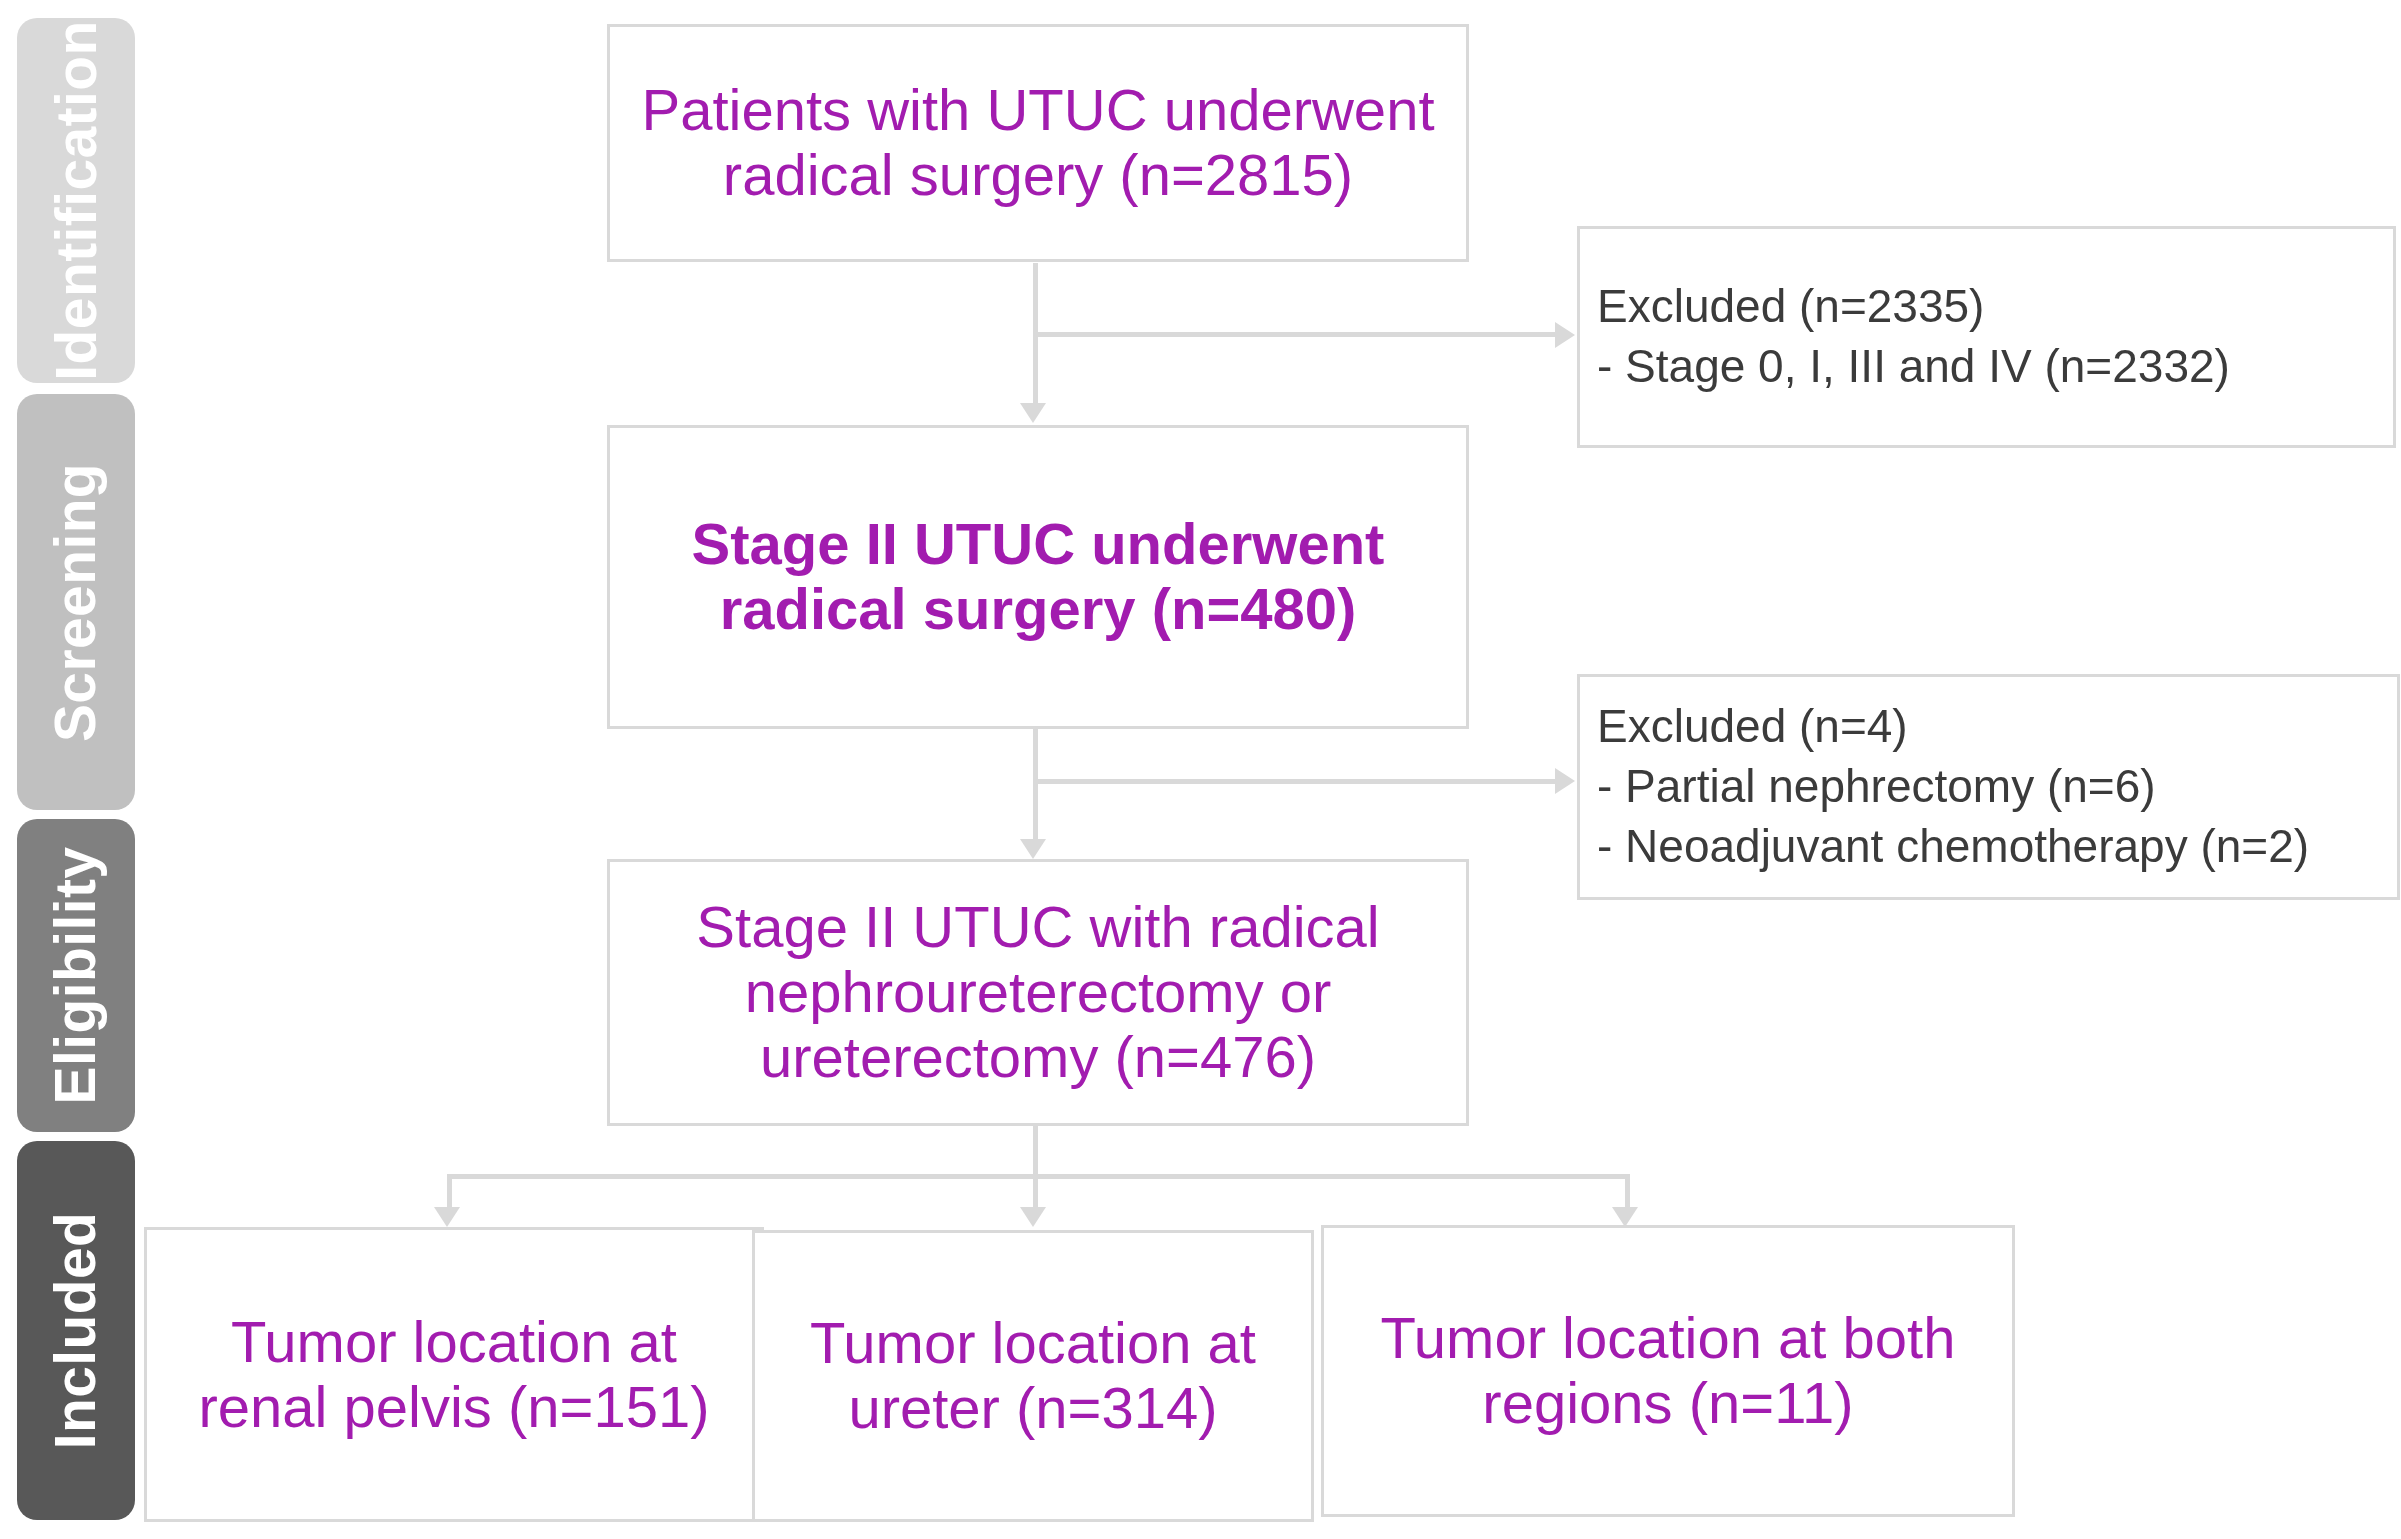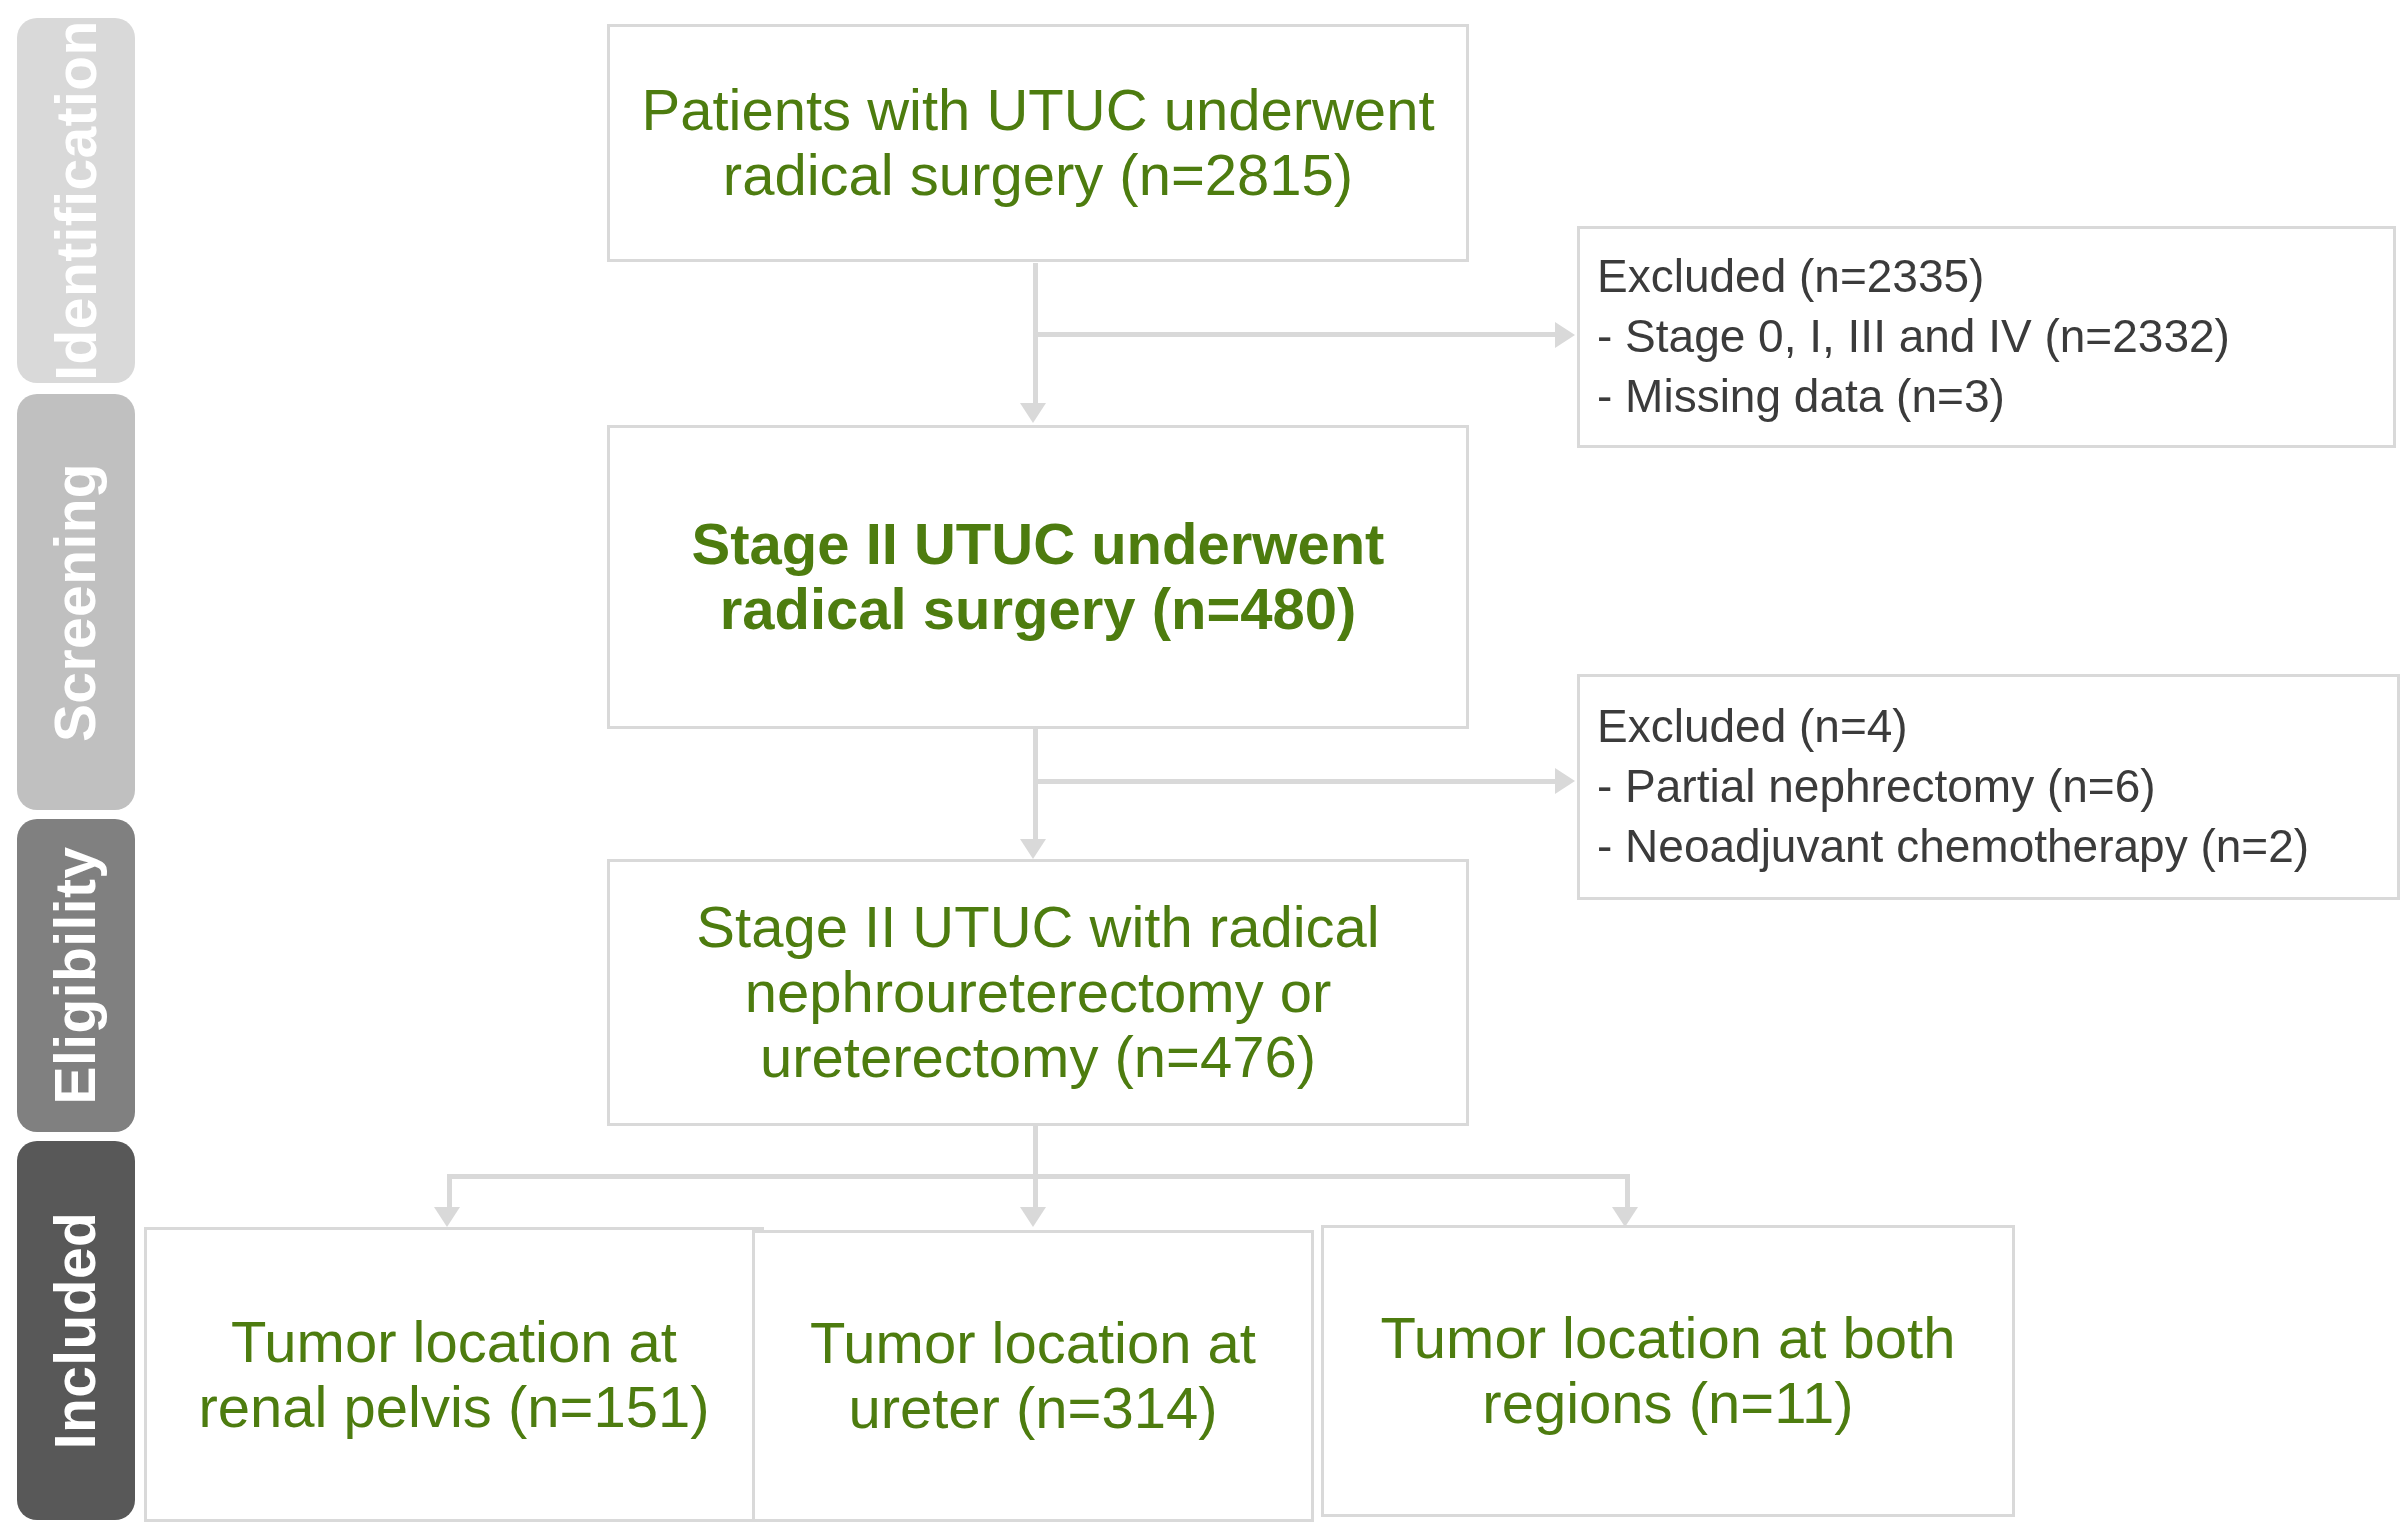--- a/index.html
+++ b/index.html
@@ -50,21 +50,21 @@
     display: flex;
     align-items: center;
     justify-content: center;
     text-align: center;
     color: #000000;
   }
   .flow-box .box-text {
     font-size: 58px;
     line-height: 1.12;
     padding: 4.6px 17px;
-    color: #4d7c0f;
+    color: #a21caf;
   }
 
   #box-identification { left: 607px;  top: 24.4px;   width: 862px; height: 238px; }
   #box-screening      { left: 607px;  top: 425px;  width: 862px; height: 304px; font-weight: bold; }
   #box-eligibility    { left: 607px;  top: 859px; width: 862px; height: 267px; }
 
   #box-renal-pelvis   { left: 144px;  top: 1227px; width: 620px;  height: 295px; }
   #box-ureter         { left: 752px;  top: 1230px; width: 562px;  height: 292px; }
   #box-both-regions   { left: 1321px; top: 1225px; width: 694px;  height: 292px; }
 
@@ -180,21 +180,20 @@
     <span class="box-text">Tumor location at ureter (n=314)</span>
   </div>
 
   <div class="flow-box" id="box-both-regions">
     <span class="box-text">Tumor location at both regions (n=11)</span>
   </div>
 
   <div class="excluded-box" id="excluded-box-1">
     <span class="ex-line">Excluded  (n=2335)</span>
     <span class="ex-line">- Stage 0, I, III and IV (n=2332)</span>
-    <span class="ex-line">- Missing data (n=3)</span>
   </div>
 
   <div class="excluded-box" id="excluded-box-2">
     <span class="ex-line">Excluded  (n=4)</span>
     <span class="ex-line">- Partial nephrectomy (n=6)</span>
     <span class="ex-line">- Neoadjuvant chemotherapy (n=2)</span>
   </div>
 
   <div class="vline" id="spine-1"></div>
   <div class="arrow-down" id="spine-1-arrow"></div>

